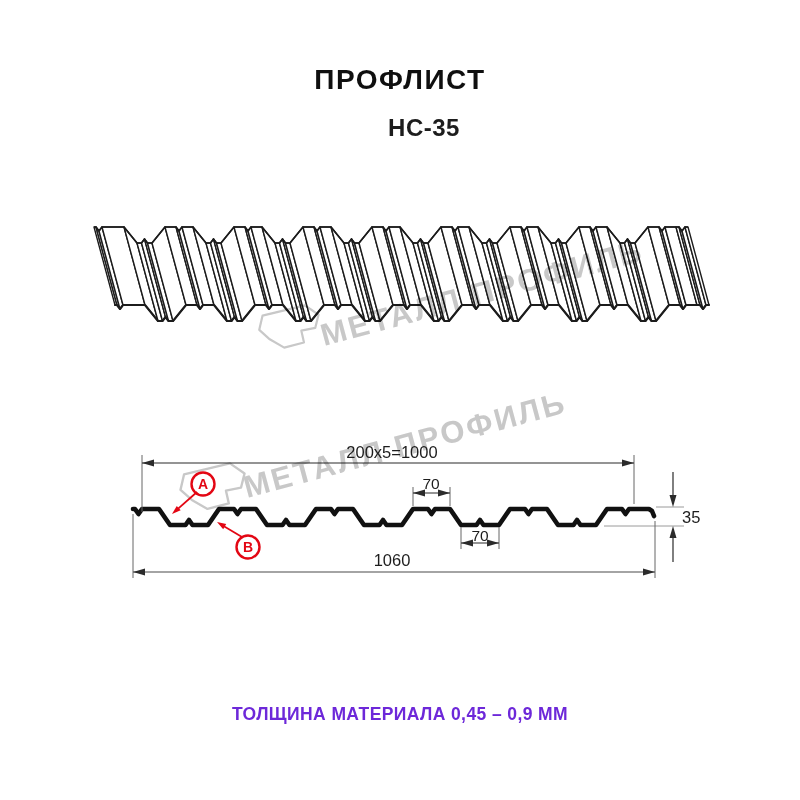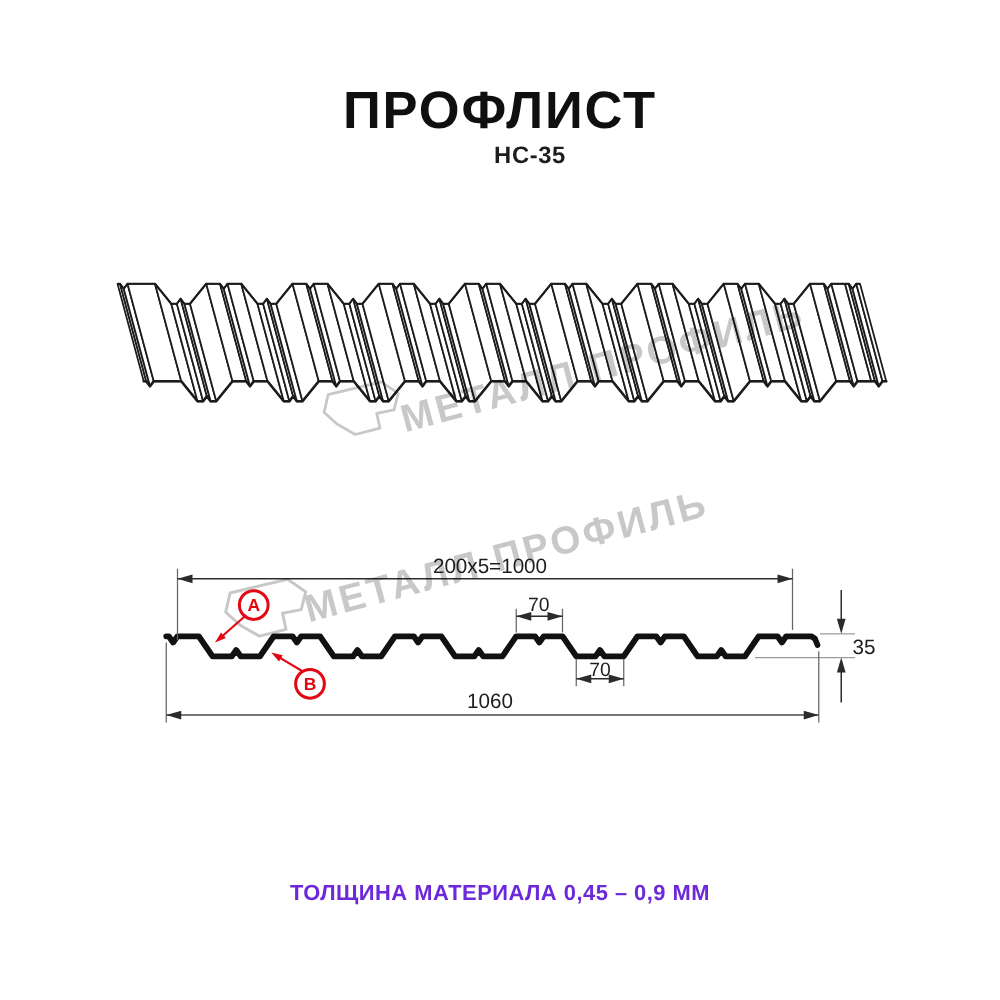--- a/index.html
+++ b/index.html
@@ -6,26 +6,26 @@
     --red:#E30613;
     --wm:#c5c5c5;
     --line:#1c1c1c;
   }
   html,body{margin:0;padding:0;background:#ffffff;}
   body{width:800px;height:800px;position:relative;overflow:hidden;
        font-family:"Liberation Sans", sans-serif;}
   .stage{position:absolute;inset:0;}
   .page-title{
     position:absolute;top:64px;left:0;right:0;
-    text-align:center;font-size:42px;font-weight:bold;
+    text-align:center;font-size:28px;font-weight:bold;
     letter-spacing:1.5px;color:#0f0f0f;
   }
   .page-subtitle{
     position:absolute;top:114px;left:0;right:0;
-    text-align:center;font-size:19px;font-weight:bold;
+    text-align:center;font-size:24px;font-weight:bold;
     letter-spacing:0.5px;color:#1d1d1d;padding-left:48px;
   }
   .thickness-note{
     position:absolute;top:704px;left:0;right:0;
     text-align:center;font-size:17.5px;font-weight:bold;
     letter-spacing:0.4px;color:#6d28d9;
   }
   svg.diagram{position:absolute;left:0;top:0;}
   svg text{font-family:"Liberation Sans", sans-serif;}
   .dim-label{font-size:16.5px;fill:#1d1d1d;}

